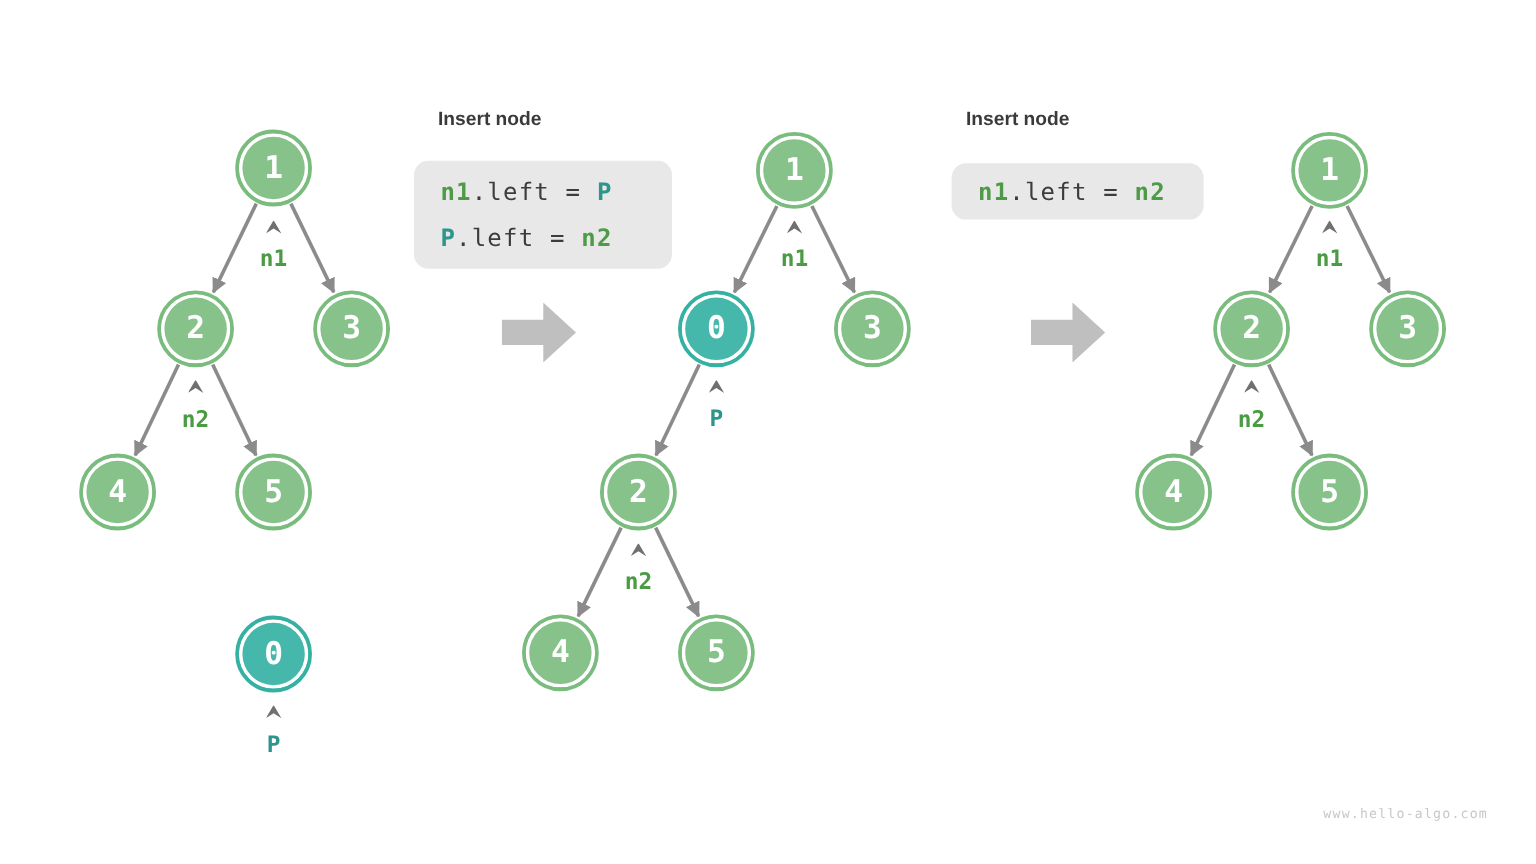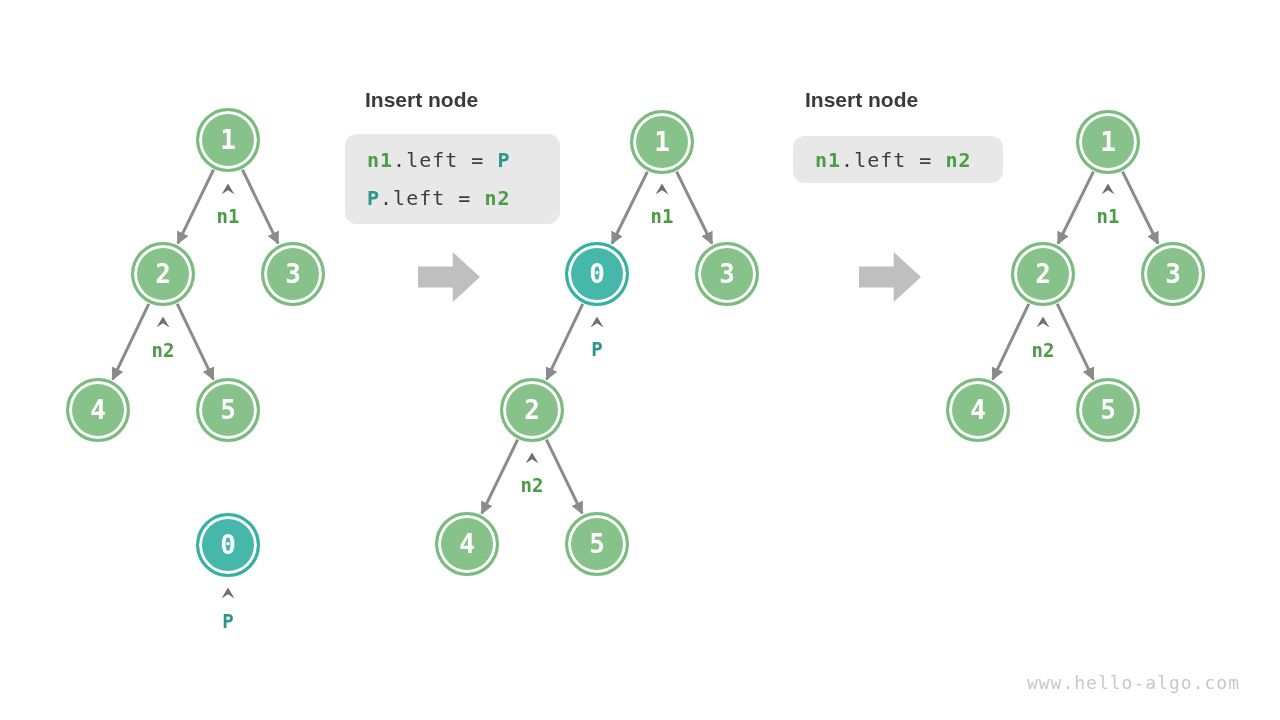--- a/index.html
+++ b/index.html
@@ -42,21 +42,21 @@
     position:absolute;transform:translateX(-50%);
     font-family:"DejaVu Sans Mono",monospace;
     font-size:19px;font-weight:bold;line-height:1;
     z-index:3;white-space:nowrap;
   }
   .ptr-label.green{color:var(--label_green);}
   .ptr-label.teal{color:var(--label_teal);}
 
   .section-title{
     position:absolute;
-    font-size:21px;font-weight:bold;color:var(--title_text);
+    font-size:16px;font-weight:bold;color:var(--title_text);
     line-height:22px;z-index:4;white-space:nowrap;
   }
   #title-insert{left:365px;top:89px;}
   #title-remove{left:805px;top:89px;}
 
   .code-box{
     position:absolute;border-radius:12px;
     background:var(--code_bg);
     display:flex;flex-direction:column;justify-content:center;
     padding-left:22px;box-sizing:border-box;z-index:2;
@@ -75,21 +75,21 @@
     background:var(--big_arrow);
     clip-path:polygon(0% 29%,56% 29%,56% 0%,100% 50%,56% 100%,56% 71%,0% 71%);
     z-index:2;
   }
   #big-arrow-1{left:418px;top:252px;}
   #big-arrow-2{left:859px;top:252px;}
 
   .watermark{
     position:absolute;right:40px;top:672px;
     font-family:"DejaVu Sans Mono",monospace;
-    font-size:18px;letter-spacing:1px;
+    font-size:11px;letter-spacing:1px;
     color:var(--watermark);z-index:4;
   }
 </style>
 </head>
 <body>
 
 <div class="canvas">
   <svg id="edge-svg" width="1280" height="720">
     <defs>
       <marker id="arrowhead" viewBox="0 0 10 10" refX="9" refY="5" markerWidth="4.2" markerHeight="4.2" orient="auto-start-reverse">

